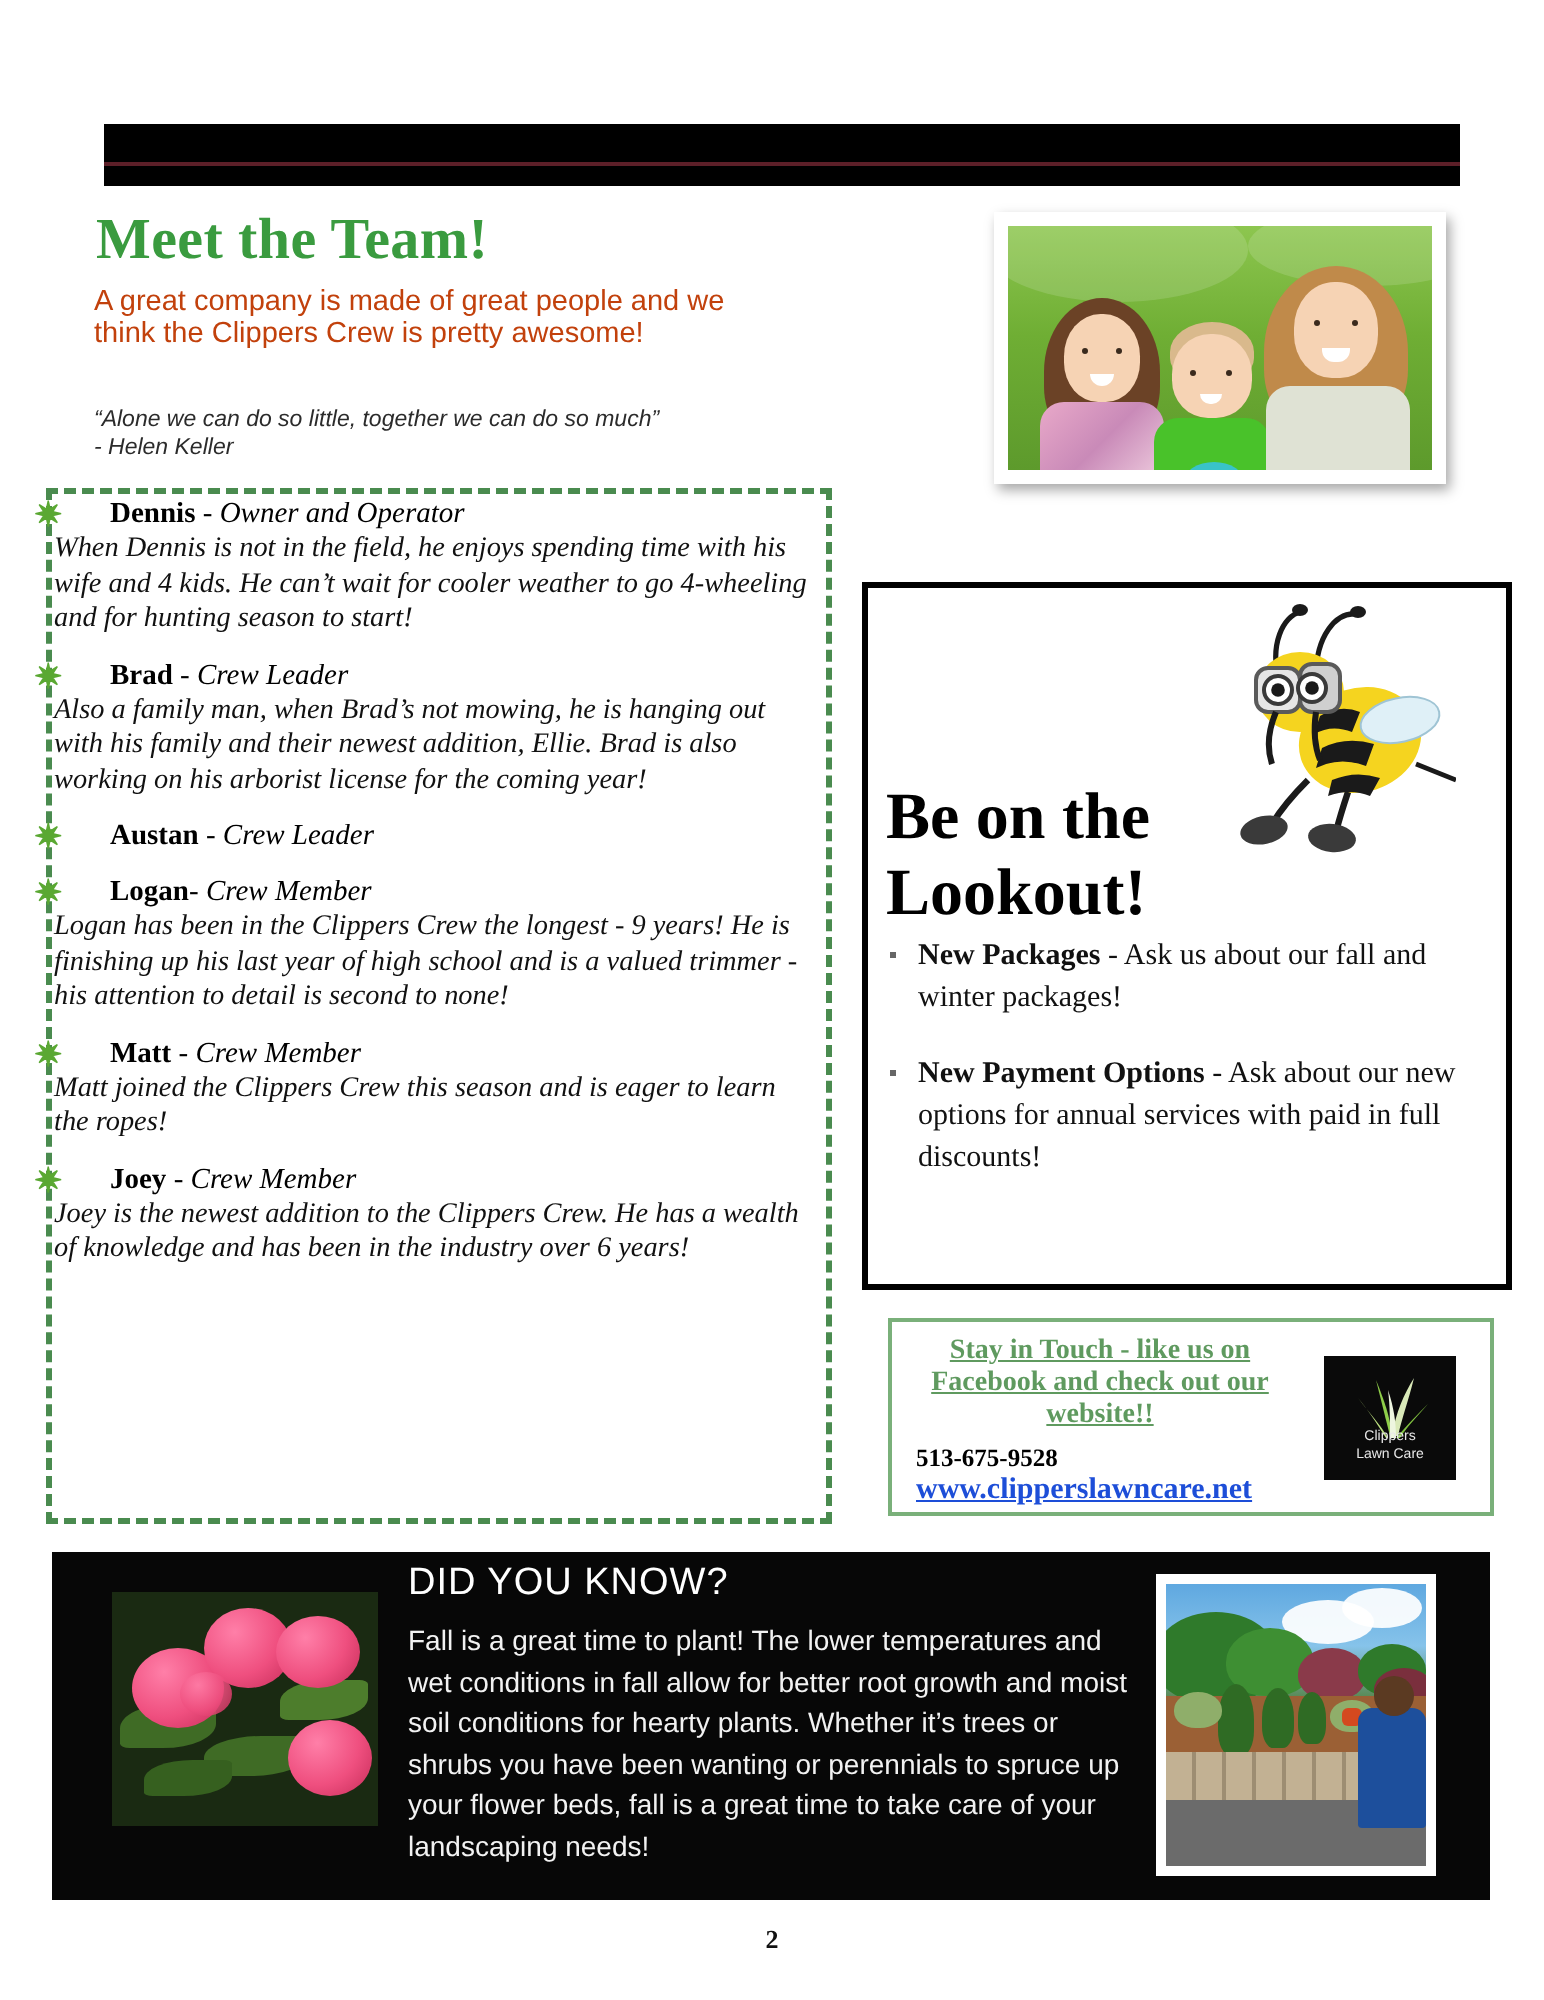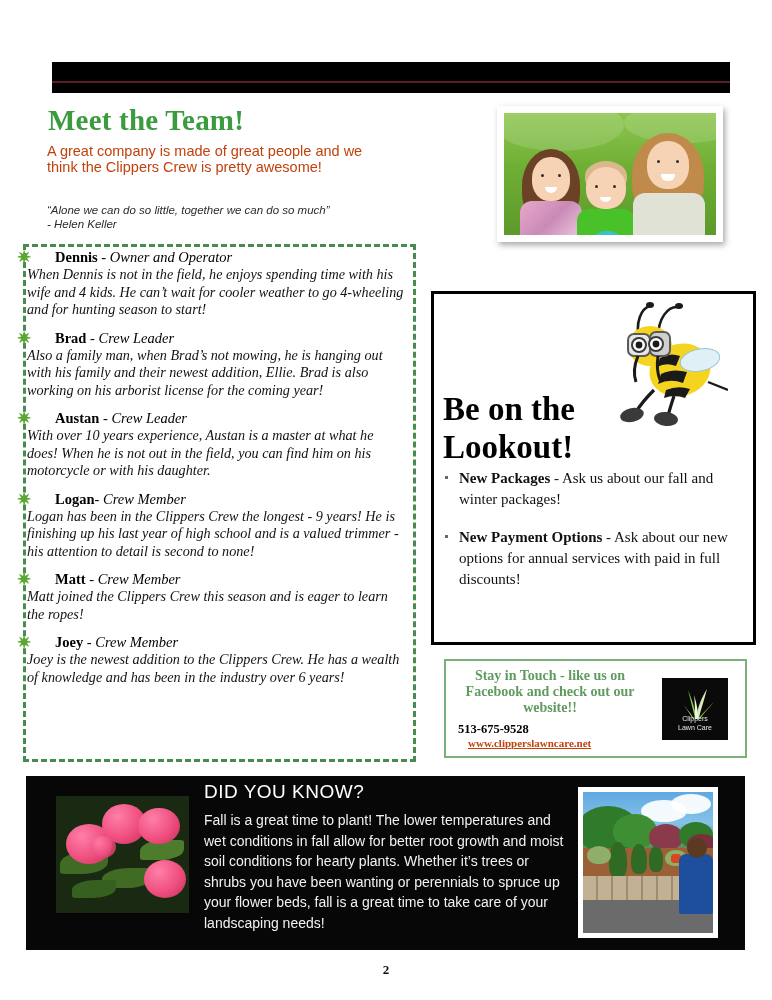--- a/index.html
+++ b/index.html
@@ -248,40 +248,40 @@
     position: absolute;
     left: 452px;
     top: 668px;
     width: 196px;
     text-align: center;
     font-family: "Liberation Serif", serif;
     font-weight: bold;
     font-size: 14px;
     line-height: 16px;
     color: #5f9a5f;
+    text-decoration: underline;
   }
   #touch-phone {
     position: absolute;
     left: 458px;
     top: 722px;
     font-family: "Liberation Serif", serif;
     font-weight: bold;
     font-size: 12.5px;
     color: #000000;
   }
   #touch-website {
     position: absolute;
     left: 458px;
     top: 737px;
     font-family: "Liberation Serif", serif;
     font-weight: bold;
-    font-size: 11px;
-    color: #c2410c;
+    font-size: 15px;
+    color: #1d4ed8;
     text-decoration: underline;
-    margin-left: 10px;
   }
   #logo-box {
     position: absolute;
     left: 662px;
     top: 678px;
     width: 66px;
     height: 62px;
     background: #0a0a0a;
     overflow: hidden;
   }
@@ -467,21 +467,20 @@
     <div class="member-head">
       <span class="asterisk-bullet">✷</span><span class="member-name">Brad</span><span class="member-role"> - </span><span class="member-role">Crew Leader</span>
     </div>
     <div class="member-desc">Also a family man, when Brad’s not mowing, he is hanging out with his family and their newest addition, Ellie. Brad is also working on his arborist license for the coming year!</div>
   </div>
 
   <div class="team-member">
     <div class="member-head">
       <span class="asterisk-bullet">✷</span><span class="member-name">Austan</span><span class="member-role"> - </span><span class="member-role">Crew Leader</span>
     </div>
-    <div class="member-desc">With over 10 years experience, Austan is a master at what he does! When he is not out in the field, you can find him on his motorcycle or with his daughter.</div>
   </div>
 
   <div class="team-member">
     <div class="member-head">
       <span class="asterisk-bullet">✷</span><span class="member-name">Logan</span><span class="member-role">- </span><span class="member-role">Crew Member</span>
     </div>
     <div class="member-desc">Logan has been in the Clippers Crew the longest - 9 years! He is finishing up his last year of high school and is a valued trimmer - his attention to detail is second to none!</div>
   </div>
 
   <div class="team-member">

